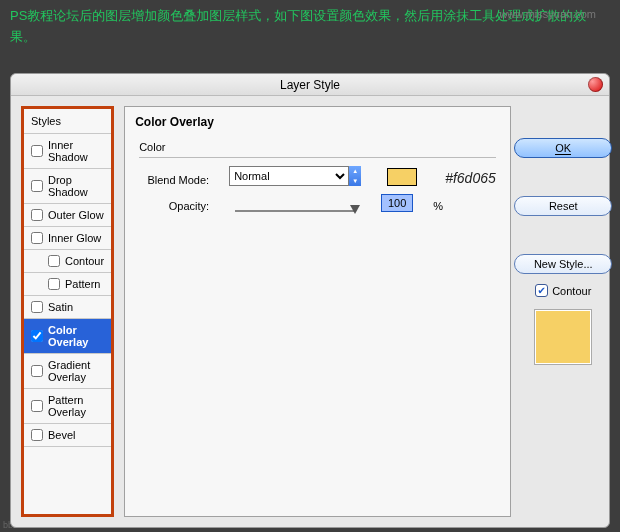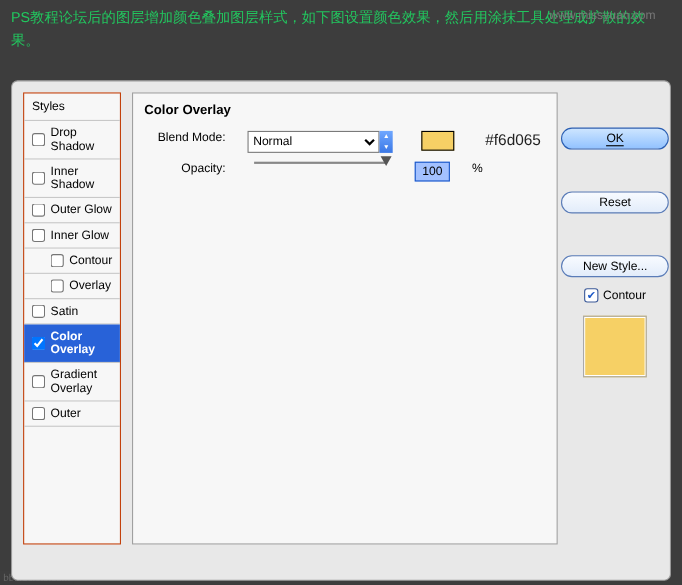--- a/index.html
+++ b/index.html
@@ -50,21 +50,21 @@
   box-shadow: inset 0 0 0 1px rgba(0,0,0,0.3);
 }
 .dialog-body {
   display: flex;
   padding: 10px;
   gap: 10px;
   height: calc(100% - 22px);
 }
 .styles-panel {
   width: 148px;
-  border: 1px solid #c2410c;
+  border: 3px solid #c2410c;
   background: #f7f7f7;
 }
 .styles-header {
   padding: 6px 7px;
   border-bottom: 1px solid #c8c8c8;
   font-size: 11px;
 }
 .blending-options {
   padding: 6px 7px;
   border-bottom: 1px solid #c8c8c8;
@@ -101,21 +101,21 @@
   padding: 6px 4px;
 }
 .sub-section-title {
   font-size: 11px;
   margin-bottom: 8px;
   border-bottom: 1px solid #bbb;
   padding-bottom: 4px;
 }
 .form-row {
   display: flex;
-  align-items: flex-start;
+  align-items: flex-end;
   margin-bottom: 8px;
   gap: 20px;
 }
 .form-label {
   width: 70px;
   text-align: right;
   font-size: 11px;
 }
 select {
   font-size: 11px;
@@ -144,20 +144,21 @@
   width: 30px;
   height: 18px;
   border: 1px solid #000;
   background: #f6d065;
   margin-left: 6px;
 }
 .hex {
   margin-left: 8px;
   font-size: 14px;
   color: #222;
+  font-style: italic;
 }
 .slider-track {
   position: relative;
   width: 120px;
   height: 2px;
   background: #888;
   margin: 0 6px;
 }
 .slider-thumb {
   position: absolute;
@@ -237,71 +238,80 @@
 }
 </style>
 </head>
 <body>
 
 <div class="instructions">PS教程论坛后的图层增加颜色叠加图层样式，如下图设置颜色效果，然后用涂抹工具处理成扩散的效果。</div>
 <div class="watermark">www.missyuan.com</div>
 <div class="watermark2">bbs.16xx8.com</div>
 
 <div class="dialog">
+  <div class="titlebar">
+    <span>Layer Style</span>
+    <div class="close-btn"></div>
+  </div>
   <div class="dialog-body">
 
     <div class="styles-panel">
       <div class="styles-header">Styles</div>
       <div class="style-list" id="style-list">
           <div class="style-item">
             <input type="checkbox" style="">
+            <span>Inner Shadow</span>
+          </div>
+          <div class="style-item">
+            <input type="checkbox" style="">
             <span>Drop Shadow</span>
           </div>
           <div class="style-item">
             <input type="checkbox" style="">
-            <span>Inner Shadow</span>
-          </div>
-          <div class="style-item">
-            <input type="checkbox" style="">
             <span>Outer Glow</span>
           </div>
           <div class="style-item">
             <input type="checkbox" style="">
             <span>Inner Glow</span>
           </div>
           <div class="style-item sub">
             <input type="checkbox" style="">
             <span>Contour</span>
           </div>
           <div class="style-item sub">
             <input type="checkbox" style="">
-            <span>Overlay</span>
+            <span>Pattern</span>
           </div>
           <div class="style-item">
             <input type="checkbox" style="">
             <span>Satin</span>
           </div>
           <div class="style-item selected">
             <input type="checkbox" checked="" style="">
             <span>Color Overlay</span>
           </div>
           <div class="style-item">
             <input type="checkbox" style="">
             <span>Gradient Overlay</span>
           </div>
           <div class="style-item">
             <input type="checkbox" style="">
-            <span>Outer</span>
+            <span>Pattern Overlay</span>
+          </div>
+          <div class="style-item">
+            <input type="checkbox" style="">
+            <span>Bevel</span>
           </div>
         </div>
     </div>
 
     <div class="center-panel">
       <div class="section-title">Color Overlay</div>
       <div class="sub-section">
+        <div class="sub-section-title">Color</div>
 
         <div class="form-row">
           <span class="form-label">Blend Mode:</span>
           <div class="select-wrapper">
             <select>
               <option>Normal</option>
             </select>
             <div class="stepper">
                 <span>▲</span>
                 <span>▼</span>

